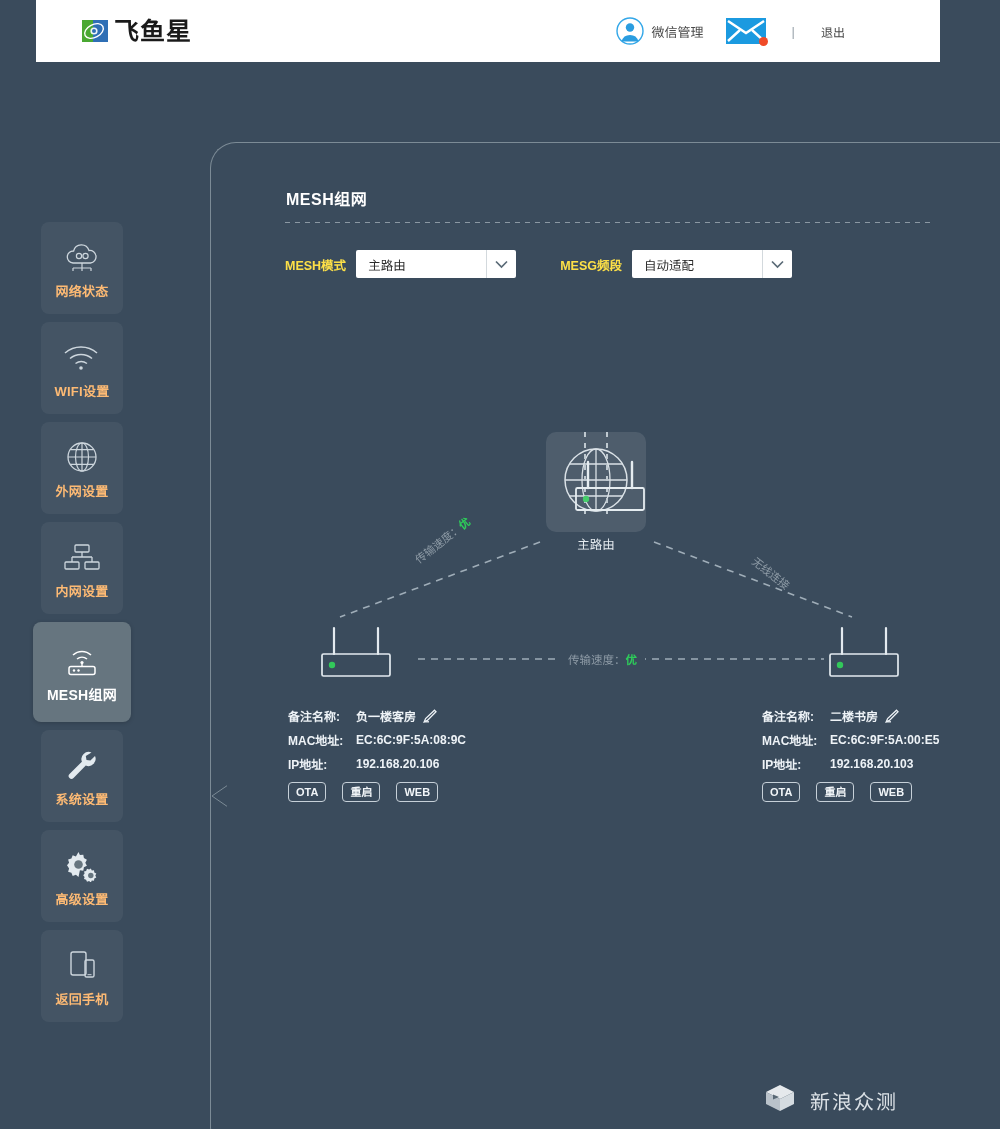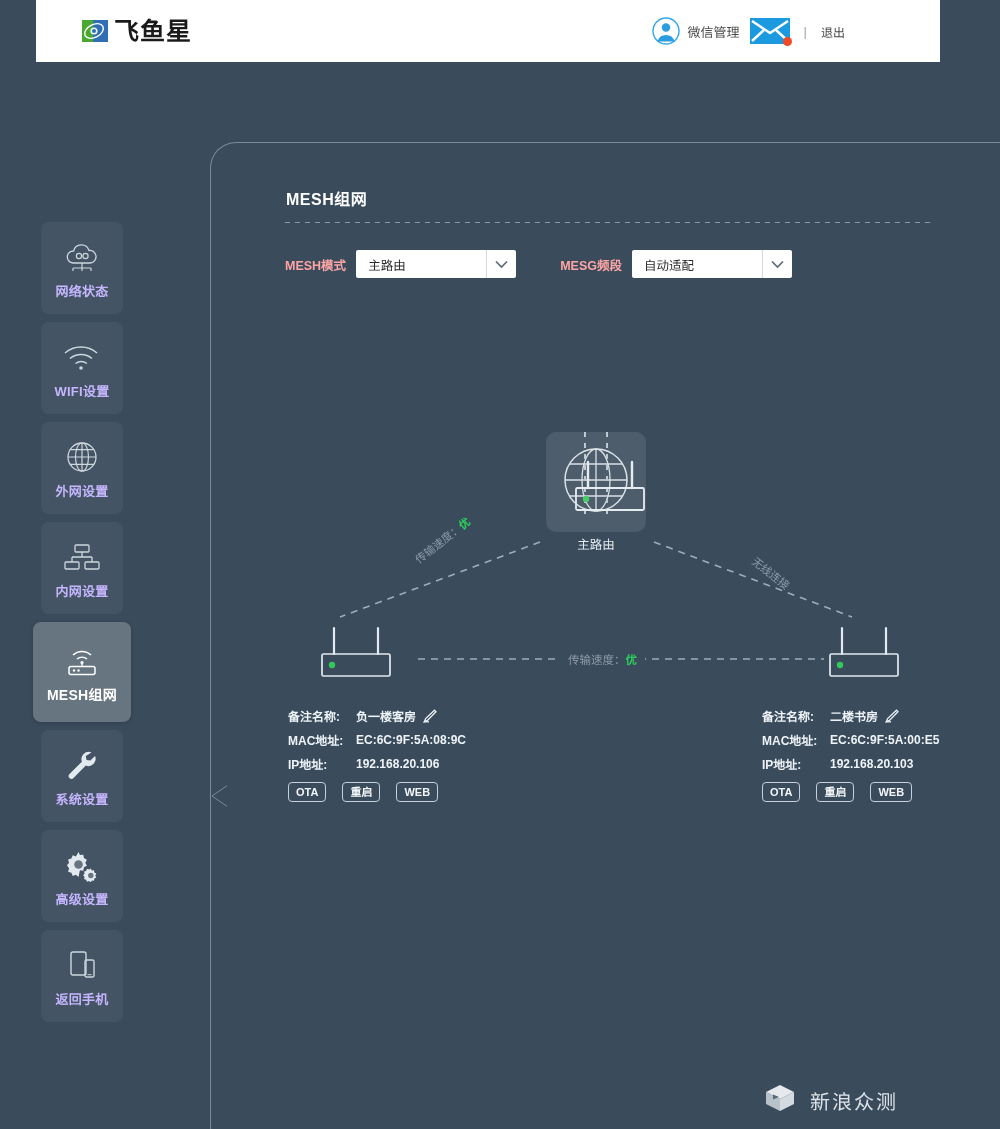--- a/index.html
+++ b/index.html
@@ -20,42 +20,42 @@
     display: flex; align-items: center;
   }
   .logo-wrap { display: flex; align-items: center; margin-left: 46px; }
   .logo-mark { width: 26px; height: 26px; position: relative; margin-right: 6px; }
   .logo-text {
     font-size: 25px; font-weight: bold; color: #1a1a1a;
     letter-spacing: 1px; line-height: 1;
   }
   .header-right {
     margin-left: auto; margin-right: 95px;
-    display: flex; align-items: center; gap: 10px; text-align: center;
+    display: flex; align-items: center; gap: 22px; text-align: center;
   }
   .hr-group { display: flex; align-items: center; gap: 8px; }
   .avatar-icon { width: 28px; height: 28px; }
   .hr-label { font-size: 13px; color: #4a4a4a; }
   .mail-icon { width: 40px; height: 26px; position: relative; }
   .mail-dot {
     position: absolute; right: -2px; bottom: -2px;
     width: 9px; height: 9px; border-radius: 50%; background: #f04b28;
   }
   .divider-v { color: #9aa4ac; font-size: 13px; margin: 0 4px; }
   .logout-link { font-size: 12px; color: #4a4a4a; text-decoration: none; }
 
   
   .sidebar { position: absolute; left: 41px; top: 222px; width: 82px; }
   .nav-item {
     width: 82px; height: 92px; margin-bottom: 8px;
     background: rgba(255,255,255,0.055);
     border-radius: 8px;
     display: flex; flex-direction: column;
     align-items: center; justify-content: center;
-    color: #c4b5fd; cursor: pointer; user-select: none;
+    color: #fdba74; cursor: pointer; user-select: none;
   }
   .nav-item .nav-ico { height: 40px; display: flex; align-items: center; justify-content: center; }
   .nav-item .nav-label {
     font-size: 13px; margin-top: 4px; font-weight: bold;
     letter-spacing: 0.3px; white-space: nowrap;
   }
   .nav-item.active {
     width: 98px; margin-left: -8px; height: 100px;
     background: #66757f; color: #ffffff;
     box-shadow: 0 1px 4px rgba(0,0,0,0.18);
@@ -78,21 +78,21 @@
     position: absolute; left: 286px; top: 186px;
     font-size: 16px; font-weight: bold; color: #ffffff; letter-spacing: .5px;
   }
   .hr-dash {
     position: absolute; left: 285px; top: 222px; width: 645px; height: 1px;
     background-image: repeating-linear-gradient(to right, #8b98a3 0 5px, transparent 5px 10px);
   }
 
   
   .form-row { position: absolute; left: 285px; top: 250px; display: flex; align-items: center; }
-  .field-label { font-size: 12.5px; font-weight: bold; color: #fca5a5; margin-right: 10px; white-space: nowrap; }
+  .field-label { font-size: 12.5px; font-weight: bold; color: #fde047; margin-right: 10px; white-space: nowrap; }
   .select-box {
     display: flex; align-items: stretch; height: 28px;
     background: #ffffff; border-radius: 2px; overflow: hidden;
   }
   .select-value {
     min-width: 130px; padding: 0 12px; display: flex; align-items: center;
     font-size: 12.5px; color: #2b2b2b;
   }
   .select-arrow {
     width: 30px; border-left: 1px solid #d3d9dd;

